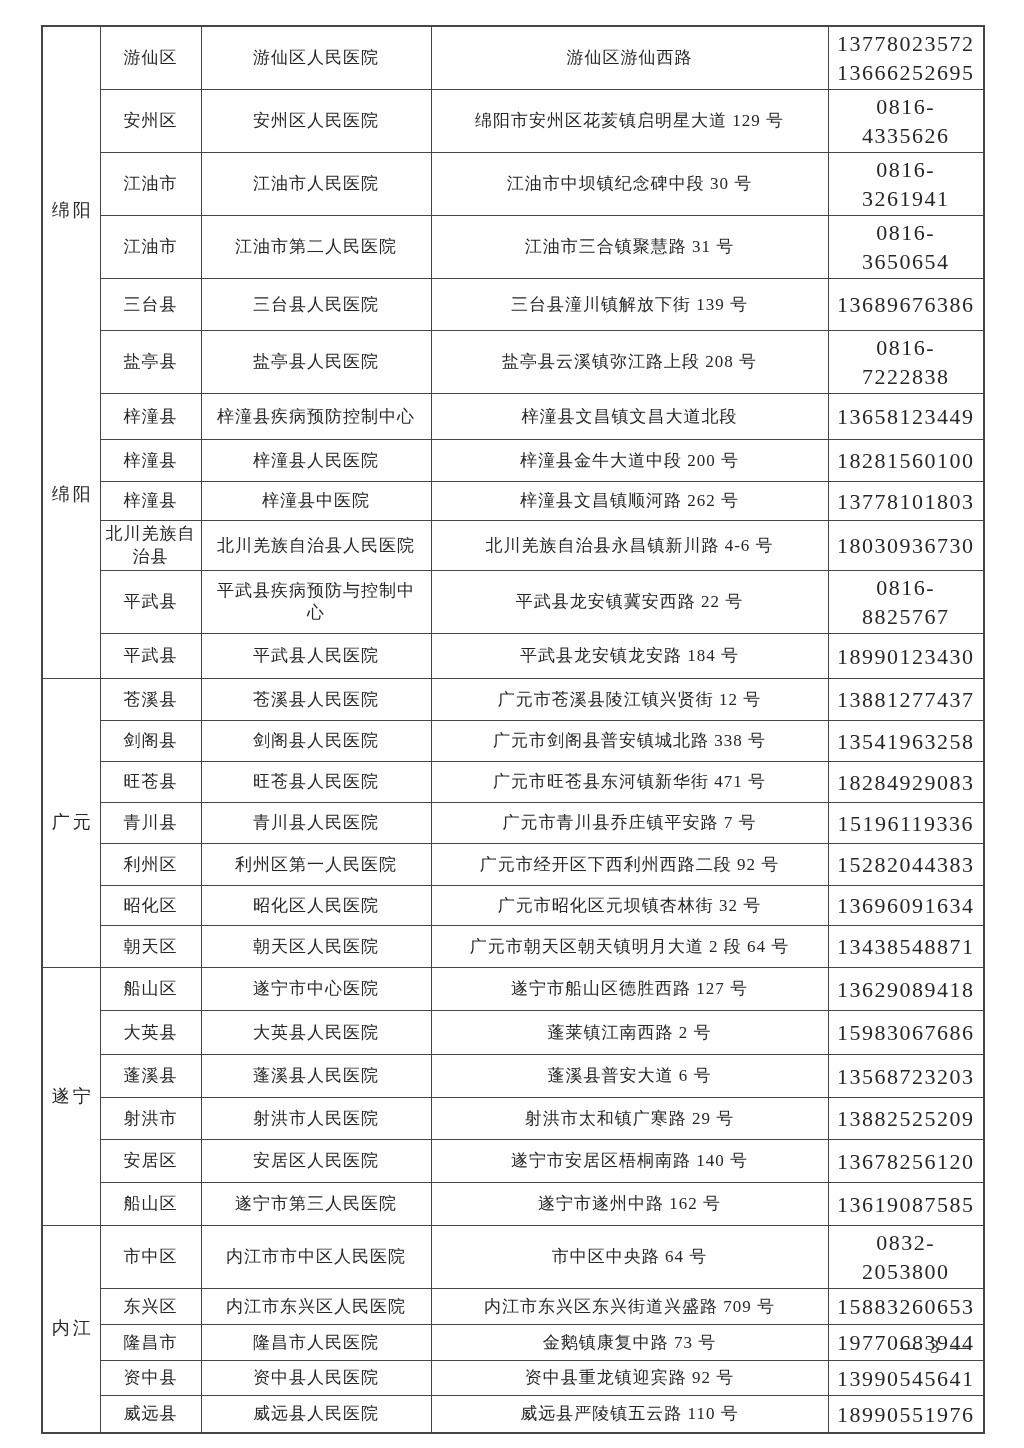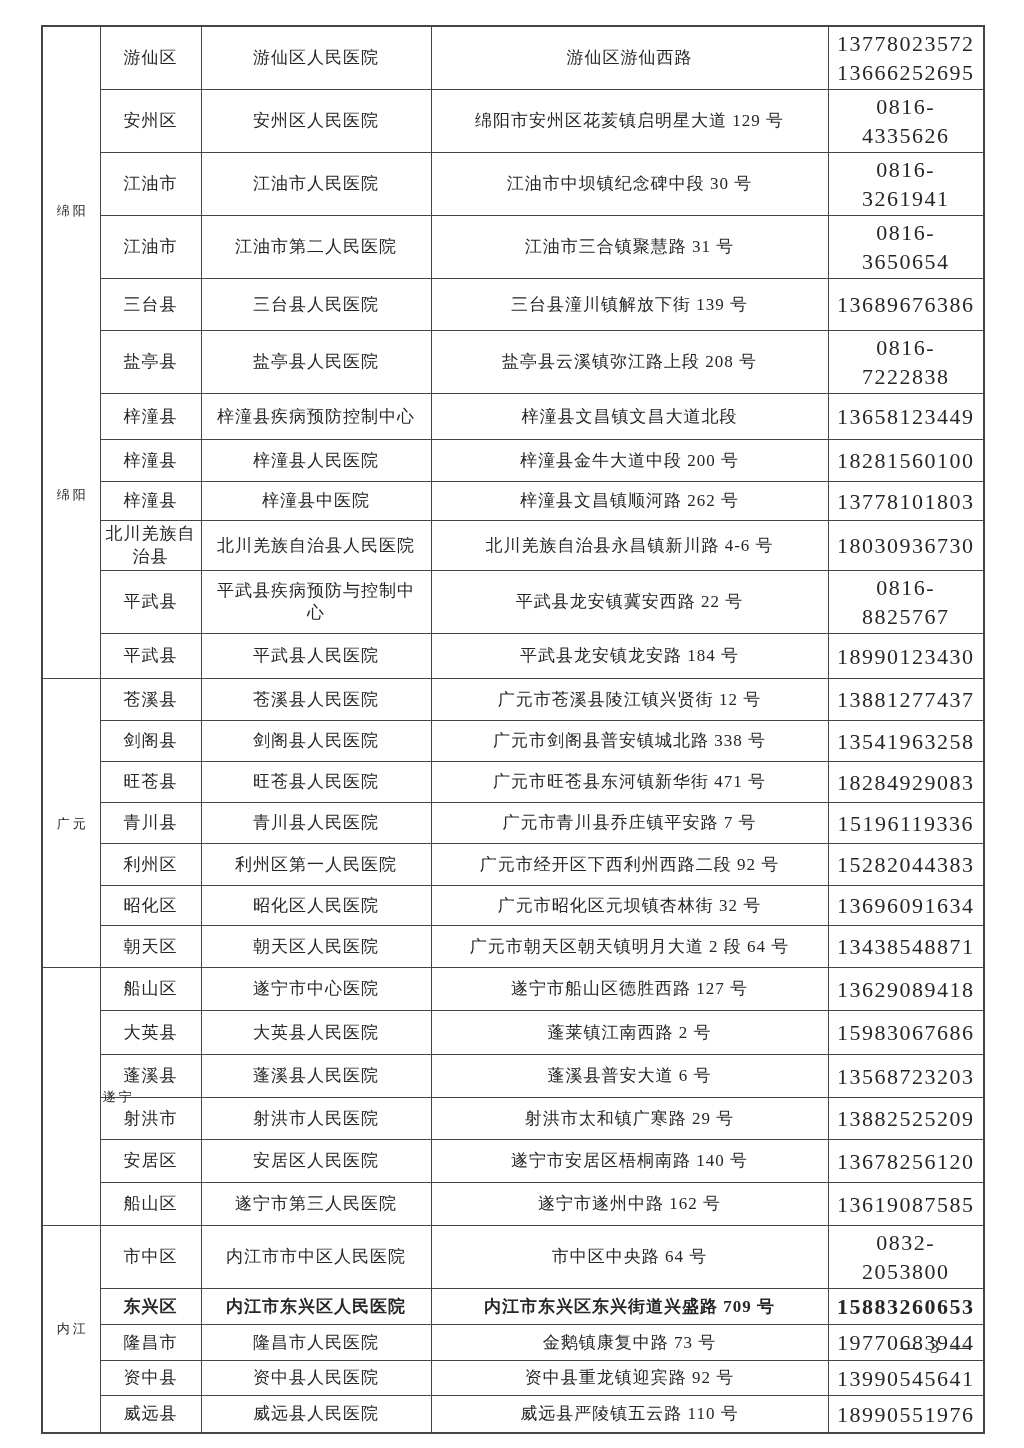--- a/index.html
+++ b/index.html
@@ -39,21 +39,21 @@
   }
   td.city-cell { padding: 0; }
   .city-stack {
     display: flex;
     flex-direction: column;
     align-items: center;
     justify-content: space-around;
     width: 100%;
   }
   .city-label {
-    font-size: 13px;
+    font-size: 18px;
     letter-spacing: 3px;
     text-indent: 3px; 
     white-space: nowrap;
   }
   td.district-cell { padding: 2px 4px; }
   td.facility-cell { padding: 2px 14px; }
   td.address-cell  { padding: 2px 8px; }
   td.phone-cell {
     white-space: pre-line;
     letter-spacing: 1.5px;
@@ -203,21 +203,21 @@
           <td class="phone-cell">13696091634</td>
         </tr>
         <tr style="height: 42px;">
           <td class="district-cell">朝天区</td>
           <td class="facility-cell">朝天区人民医院</td>
           <td class="address-cell">广元市朝天区朝天镇明月大道 2 段 64 号</td>
           <td class="phone-cell">13438548871</td>
         </tr>
         <tr style="height: 43px;">
           <td class="city-cell" rowspan="6">
-            <div class="city-stack" style="height: 252px; margin-left: 46px;">
+            <div class="city-stack" style="height: 252px;">
               <span class="city-label">遂宁</span>
             </div>
           </td>
           <td class="district-cell">船山区</td>
           <td class="facility-cell">遂宁市中心医院</td>
           <td class="address-cell">遂宁市船山区德胜西路 127 号</td>
           <td class="phone-cell">13629089418</td>
         </tr>
         <tr style="height: 44px;">
           <td class="district-cell">大英县</td>
@@ -253,21 +253,21 @@
           <td class="city-cell" rowspan="5">
             <div class="city-stack" style="height: 174px; font-family: Liberation Serif, serif;">
               <span class="city-label">内江</span>
             </div>
           </td>
           <td class="district-cell">市中区</td>
           <td class="facility-cell">内江市市中区人民医院</td>
           <td class="address-cell">市中区中央路 64 号</td>
           <td class="phone-cell">0832-2053800</td>
         </tr>
-        <tr style="height: 36px; font-weight: bold;">
+        <tr style="height: 36px;">
           <td class="district-cell">东兴区</td>
           <td class="facility-cell">内江市东兴区人民医院</td>
           <td class="address-cell">内江市东兴区东兴街道兴盛路 709 号</td>
           <td class="phone-cell">15883260653</td>
         </tr>
         <tr style="height: 36px; margin-top: 21px;">
           <td class="district-cell">隆昌市</td>
           <td class="facility-cell">隆昌市人民医院</td>
           <td class="address-cell">金鹅镇康复中路 73 号</td>
           <td class="phone-cell">19770683944</td>

